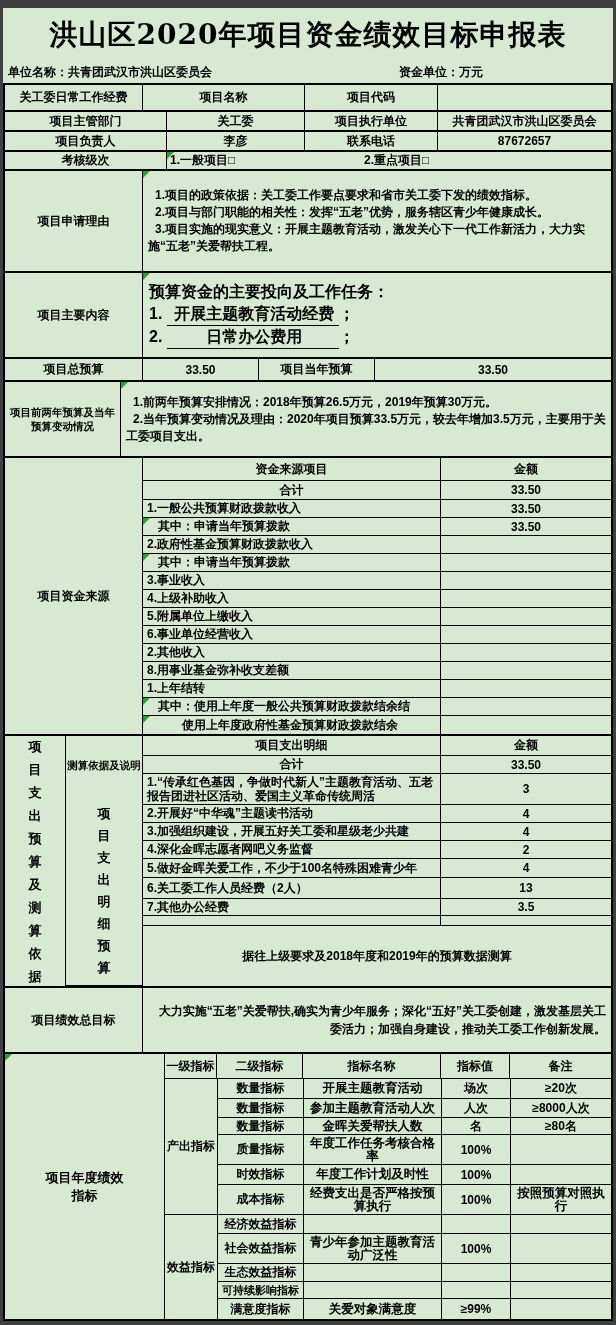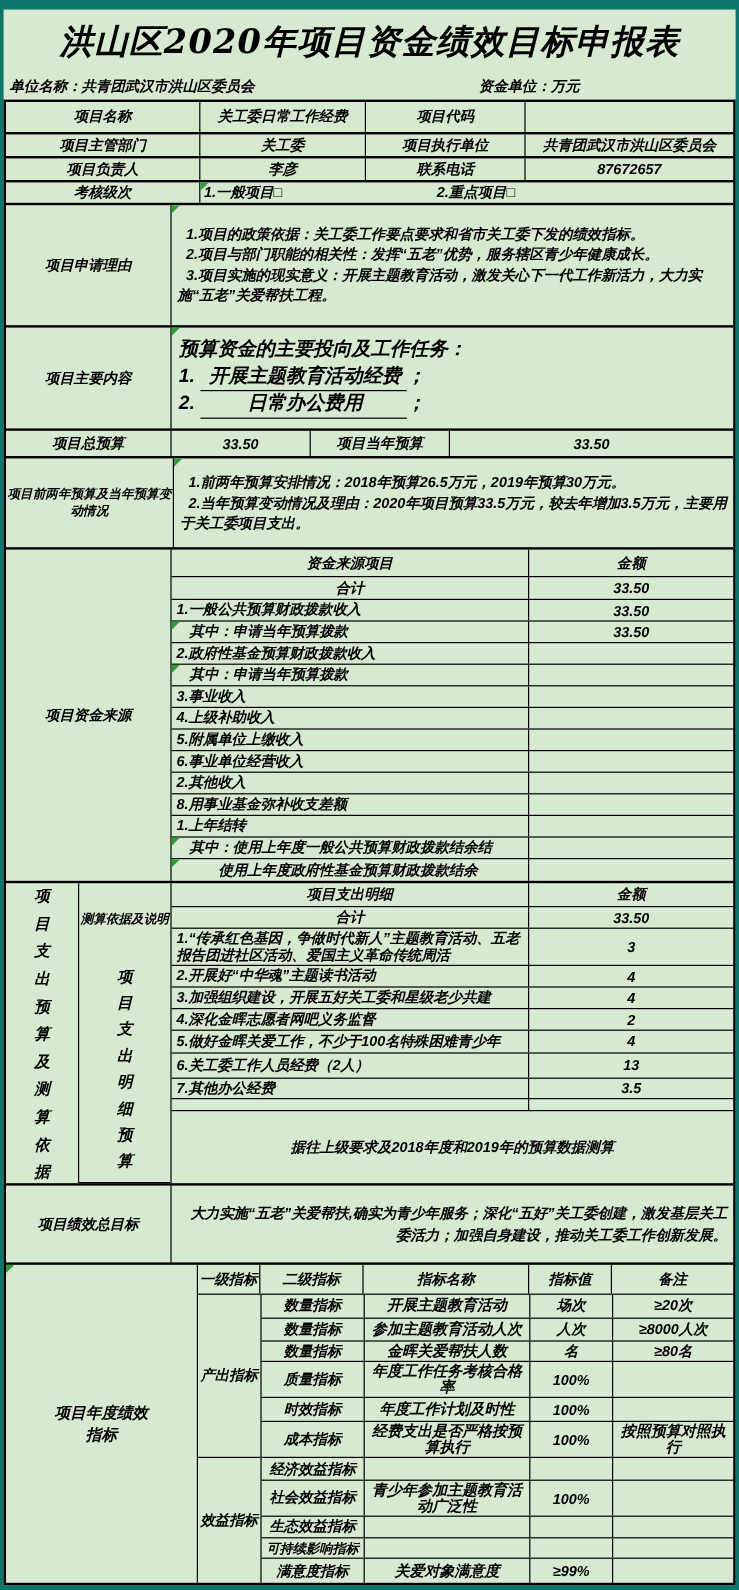--- a/index.html
+++ b/index.html
@@ -1,18 +1,18 @@
 <!DOCTYPE html>
 <html><head>
 <meta charset="utf-8">
 <style>
   html,body{margin:0;padding:0;background:#2e6e2e;}
   *{box-sizing:border-box;}
   body{font-family:"Liberation Sans",sans-serif;font-weight:700;color:#000;}
-  .frame{position:relative;width:616px;height:1325px;background:#0f766e;overflow:hidden;font-style:italic;}
+  .frame{position:relative;width:616px;height:1325px;background:#404040;overflow:hidden;}
   .sheet{position:absolute;left:3px;top:8px;width:610px;height:1313px;background:#d7e9d0;}
   .title{height:54px;display:flex;align-items:center;justify-content:center;
          font-family:"DejaVu Serif",serif;font-size:28px;font-weight:700;letter-spacing:1px;}
   .unitrow{position:relative;height:21px;font-size:12px;line-height:20px;padding-left:5px;}
   .unitrow .fund{position:absolute;left:396px;top:0;}
   .tbl{height:1238px;border:2px solid #000;display:flex;flex-direction:column;}
   .mrow{display:flex;border-bottom:2px solid #000;flex-shrink:0;}
   .mrow:last-child{border-bottom:0;flex:1;}
   .cell{position:relative;border-right:1px solid #000;display:flex;align-items:center;
         justify-content:center;text-align:center;font-size:12px;overflow:hidden;}
@@ -49,22 +49,22 @@
   <div class="title">洪山区2020年项目资金绩效目标申报表</div>
 
   <div class="unitrow">
     <span>单位名称：共青团武汉市洪山区委员会</span>
     <span class="fund">资金单位：万元</span>
   </div>
 
   <div class="tbl">
 
     <div class="mrow" style="height:27px">
+      <div class="cell" style="width:138px">关工委日常工作经费</div>
       <div class="cell" style="width:162px">项目名称</div>
-      <div class="cell" style="width:138px">关工委日常工作经费</div>
       <div class="cell" style="width:133px">项目代码</div>
       <div class="cell" style="flex:1"></div>
     </div>
 
     <div class="mrow" style="height:20px">
       <div class="cell" style="width:162px">项目主管部门</div>
       <div class="cell" style="width:138px">关工委</div>
       <div class="cell" style="width:133px">项目执行单位</div>
       <div class="cell" style="flex:1">共青团武汉市洪山区委员会</div>
     </div>
@@ -110,21 +110,21 @@
     </div>
 
     <div class="mrow" style="height:23px">
       <div class="cell" style="width:138px">项目总预算</div>
       <div class="cell" style="width:116px">33.50</div>
       <div class="cell" style="width:116px">项目当年预算</div>
       <div class="cell" style="flex:1">33.50</div>
     </div>
 
     <div class="mrow" style="height:76px">
-      <div class="cell smalllbl" style="width:140px;line-height:14px">项目前两年预算及当年预算变动情况</div>
+      <div class="cell smalllbl" style="width:116px;line-height:14px">项目前两年预算及当年预算变动情况</div>
       <div class="cell leftal" style="flex:1">
         <i class="tri"></i>
         <div class="plines">
           <div>1.前两年预算安排情况：2018年预算26.5万元，2019年预算30万元。</div>
           <div>2.当年预算变动情况及理由：2020年项目预算33.5万元，较去年增加3.5万元，主要用于关工委项目支出。</div>
         </div>
       </div>
     </div>
 
     <div class="mrow" style="height:278px">

